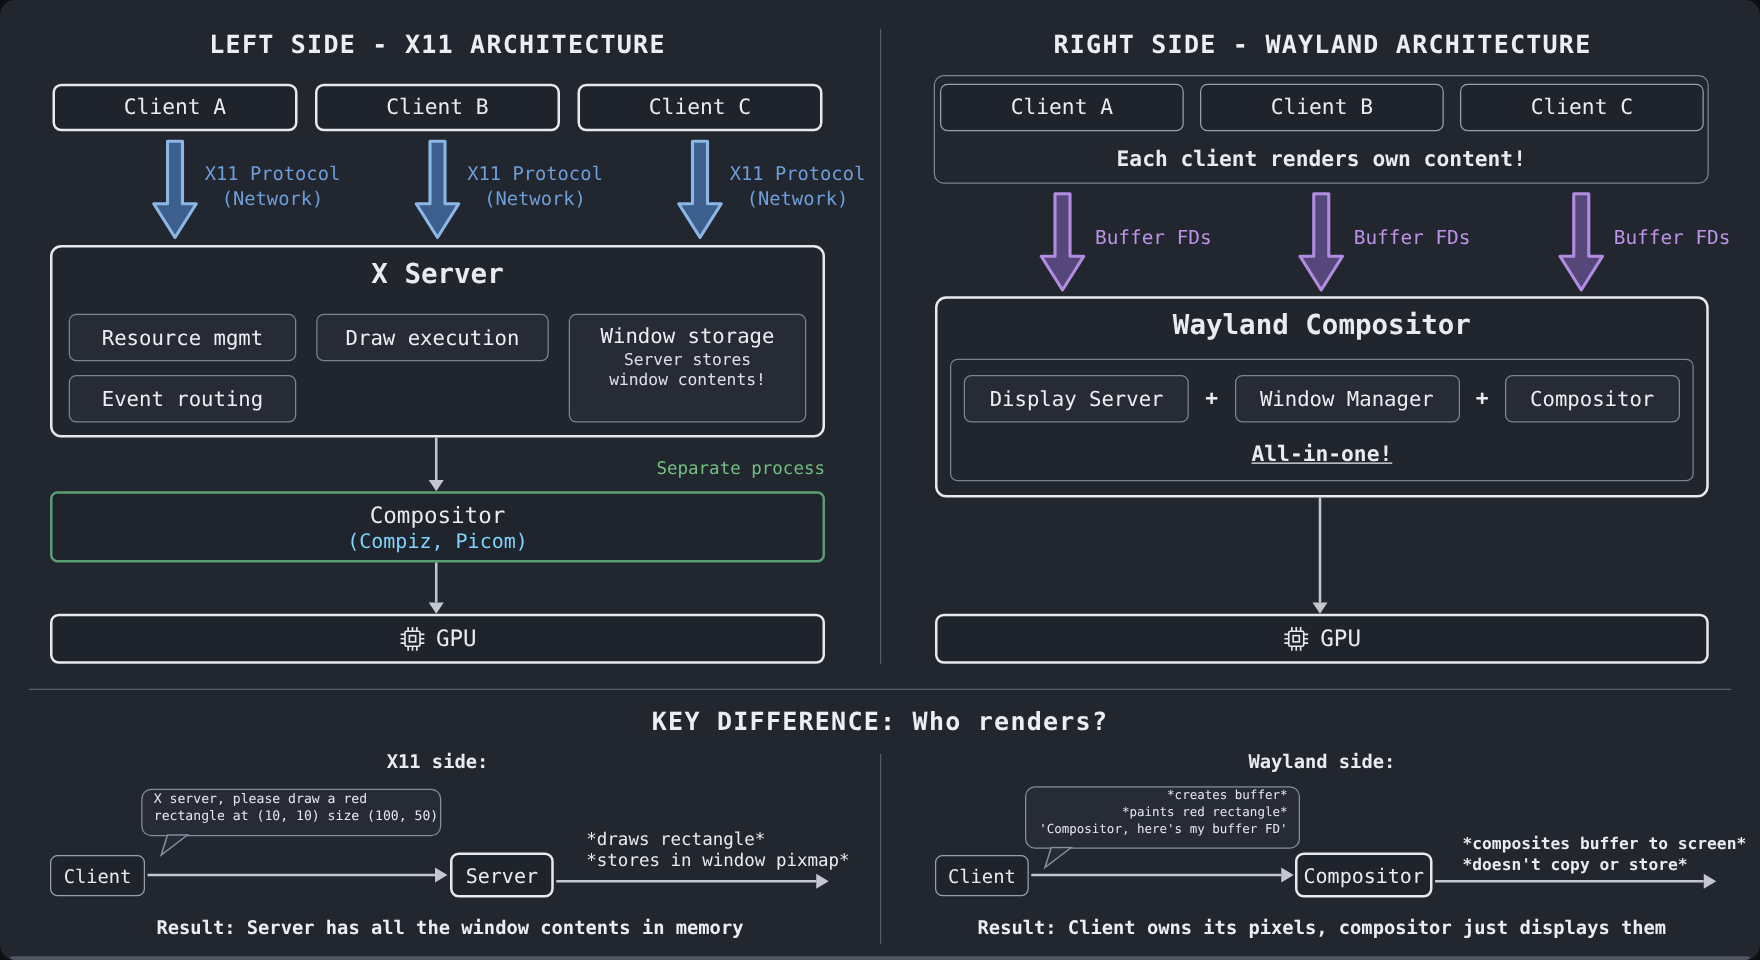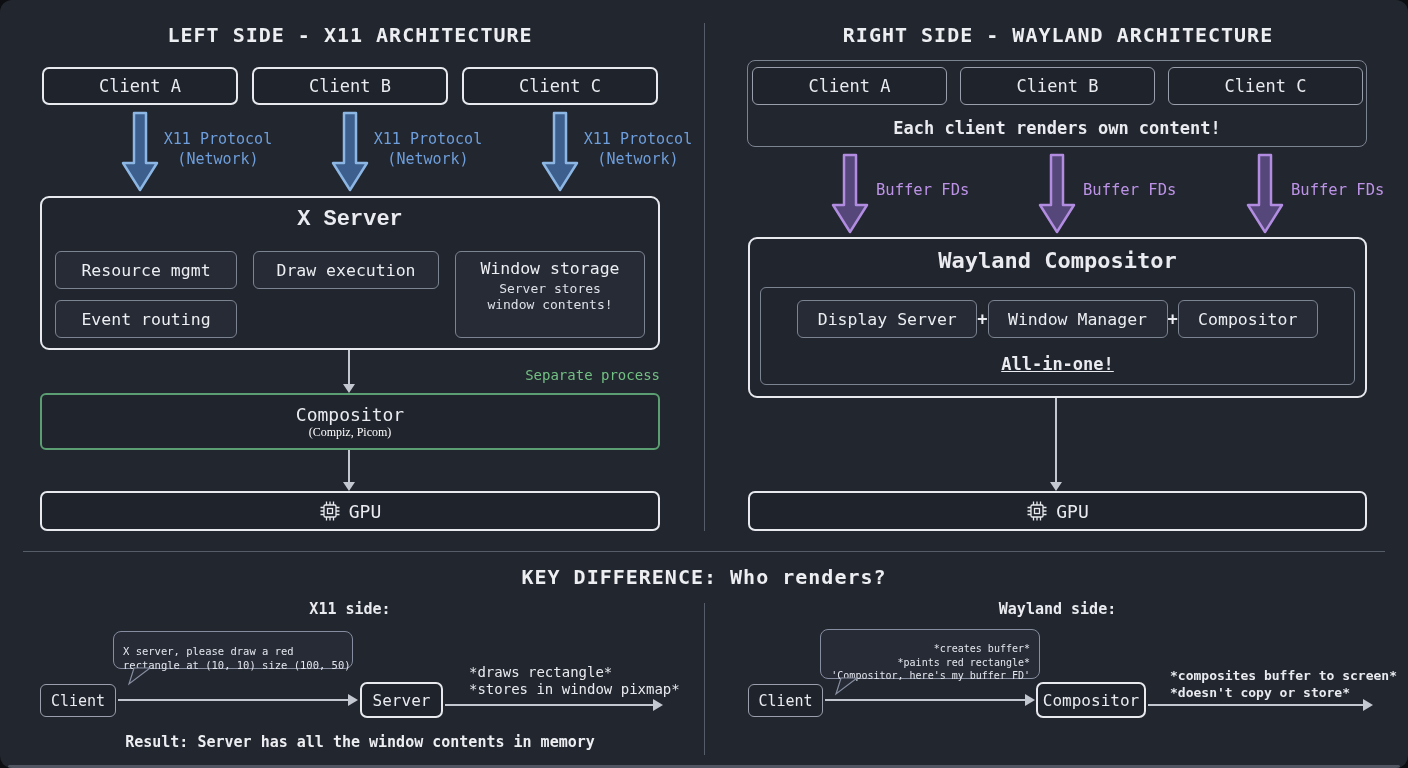--- a/index.html
+++ b/index.html
@@ -29,21 +29,21 @@
   .va { position:absolute; width:2px; background:#c3c7cf; }
   .va::after { content:''; position:absolute; bottom:-9px; left:-5px;
     border:6px solid transparent; border-bottom:0; border-top:9px solid #c3c7cf; }
   .ha { position:absolute; height:2px; background:#c3c7cf; }
   .ha::after { content:''; position:absolute; right:-10px; top:-5px;
     border:6px solid transparent; border-right:0; border-left:10px solid #c3c7cf; }
   
   .blk-blue   path { fill:#3d5f8e; stroke:#8cb6e4; stroke-width:2.5; stroke-linejoin:round; }
   .blk-purple path { fill:#56477a; stroke:#b18ce0; stroke-width:2.5; stroke-linejoin:round; }
   .bubble { position:absolute; border:1px solid #868da0; background:#272b35; border-radius:8px;
-    font-size:10.5px; line-height:14px; padding:12px 9px; color:#e4e7ee; white-space:nowrap; }
+    font-size:10.5px; line-height:14px; padding:0 9px; color:#e4e7ee; white-space:nowrap; }
   .tailsvg path { fill:#272b35; stroke:#868da0; stroke-width:1.2; }
   .result { font-weight:700; font-size:15px; color:#eceef2; }
   .anno { font-size:14px; line-height:17px; color:#e9ebf0; white-space:nowrap;margin-left:20px; }
   .chip { flex:none; }
   .chip path, .chip rect { stroke:#e8eaee; stroke-width:1.3; fill:none; }
   .bottom-glow { position:absolute; left:8px; right:8px; bottom:0; height:3px;
     background:#8a919f; opacity:.45; border-radius:3px; }
 </style>
 </head>
 <body>
@@ -83,42 +83,42 @@
   <div class="abs ctr blue t15" style="left:368px; top:129px; width:120px; height:40px; line-height:20px; flex-direction:column;">
     <span>X11 Protocol</span>
     <span>(Network)</span>
   </div>
   <div class="abs ctr blue t15" style="left:578px; top:129px; width:120px; height:40px; line-height:20px; flex-direction:column;">
     <span>X11 Protocol</span>
     <span>(Network)</span>
   </div>
 
   <div class="box b-white" style="left:40px; top:196px; width:620px; height:154px; background:#21252d; border-radius:9px;"></div>
-  <div class="abs ctr" style="left:40px; top:205px; width:620px; height:28px; font-size:22px; font-weight:700;font-family:Liberation Mono, monospace;">X Server</div>
+  <div class="abs ctr" style="left:40px; top:205px; width:620px; height:28px; font-size:22px; font-weight:700;">X Server</div>
   <div class="box b-gray cell" style="left:55px; top:251px; width:182px; height:38px;">
       <span>Resource mgmt</span>
     </div>
   <div class="box b-gray cell" style="left:253px; top:251px; width:186px; height:38px;">
       <span>Draw execution</span>
     </div>
   <div class="box b-gray cell" style="left:55px; top:300px; width:182px; height:38px;">
       <span>Event routing</span>
     </div>
   <div class="box b-gray" style="left:455px; top:251px; width:190px; height:87px; justify-content:flex-start; padding-top:7px;">
     <span class="cell">Window storage</span>
     <span style="font-size:13px; line-height:16px; margin-top:3px; color:#dde0e7;">Server stores</span>
     <span style="font-size:13px; line-height:16px; color:#dde0e7;">window contents!</span>
   </div>
 
   <div class="va" style="left:348px; top:350px; height:34px;"></div>
   <div class="abs green" style="left:400px; top:367px; width:260px; text-align:right; font-size:14px;">Separate process</div>
 
   <div class="box b-green" style="left:40px; top:393px; width:620px; height:57px;">
     <span style="font-size:18px;">Compositor</span>
-    <span style="font-size:12px; color:#ffffff;font-family:Liberation Serif, serif;">(Compiz, Picom)</span>
+    <span style="font-size:16px; color:#7dd3fc;">(Compiz, Picom)</span>
   </div>
 
   <div class="va" style="left:348px; top:450px; height:32px;"></div>
 
   <div class="box b-white" style="left:40px; top:491px; width:620px; height:40px; flex-direction:row; gap:8px;">
     <svg class="chip" width="22" height="22" viewBox="0 0 22 22">
       <rect x="5" y="5" width="12" height="12" rx="1.2"></rect>
       <rect x="8.5" y="8.5" width="5" height="5"></rect>
       <path d="M7.5 1.5 V5 M11 1.5 V5 M14.5 1.5 V5 M7.5 17 V20.5 M11 17 V20.5 M14.5 17 V20.5 M1.5 7.5 H5 M1.5 11 H5 M1.5 14.5 H5 M17 7.5 H20.5 M17 11 H20.5 M17 14.5 H20.5"></path>
     </svg>
@@ -149,21 +149,21 @@
       <path d="M14 2 H26 V52 H37 L20 79 L3 52 H14 Z"></path>
     </svg>
 
   <div class="abs purple" style="left:876px; top:181px; font-size:15.5px;">Buffer FDs</div>
   <div class="abs purple" style="left:1083px; top:181px; font-size:15.5px;">Buffer FDs</div>
   <div class="abs purple" style="left:1291px; top:181px; font-size:15.5px;">Buffer FDs</div>
 
   <div class="box b-white" style="left:748px; top:237px; width:619px; height:161px; background:#21252d; border-radius:9px;"></div>
   <div class="abs ctr" style="left:748px; top:246px; width:619px; height:28px; font-size:22px; font-weight:700;">Wayland Compositor</div>
   <div class="box b-gray" style="left:760px; top:287px; width:595px; height:98px; background:transparent;"></div>
-  <div class="abs" style="left:760px; top:300px; width:595px; height:38px; display:flex; align-items:center; justify-content:center; ">
+  <div class="abs" style="left:760px; top:300px; width:595px; height:38px; display:flex; align-items:center; justify-content:center; gap:13px;">
     <div class="box b-gray cell" style="position:relative; width:180px; height:38px;">
         <span>Display Server</span>
       </div>
     <span style="font-size:17px; font-weight:700;">+</span>
     <div class="box b-gray cell" style="position:relative; width:180px; height:38px;">
         <span>Window Manager</span>
       </div>
     <span style="font-size:17px; font-weight:700;">+</span>
     <div class="box b-gray cell" style="position:relative; width:140px; height:38px;">
         <span>Compositor</span>
@@ -224,15 +224,16 @@
     </div>
   <div class="ha" style="left:825px; top:699px; width:200px;"></div>
   <div class="box b-white" style="left:1036px; top:682px; width:110px; height:36px; font-size:16px;">
       <span>Compositor</span>
     </div>
   <div class="abs anno" style="left:1150px; top:668px; font-size:13px; line-height:16.5px;font-weight:bold;">
     <div>*composites buffer to screen*</div>
     <div>*doesn't copy or store*</div>
   </div>
   <div class="ha" style="left:1148px; top:704px; width:215px;"></div>
+  <div class="abs ctr result" style="left:710px; top:731px; width:695px; height:22px;">Result: Client owns its pixels, compositor just displays them</div>
 
   <div class="bottom-glow"></div>
 </div>
 
 </body></html>

